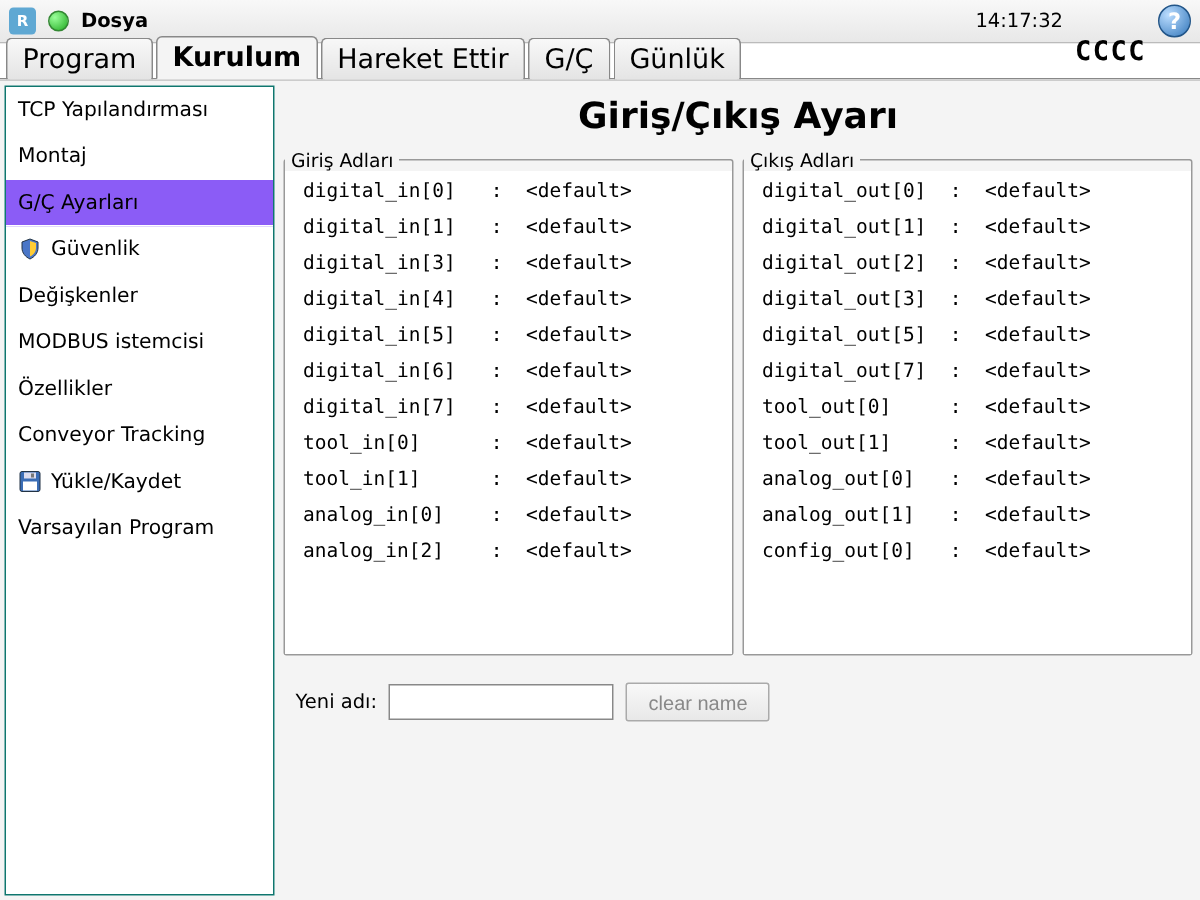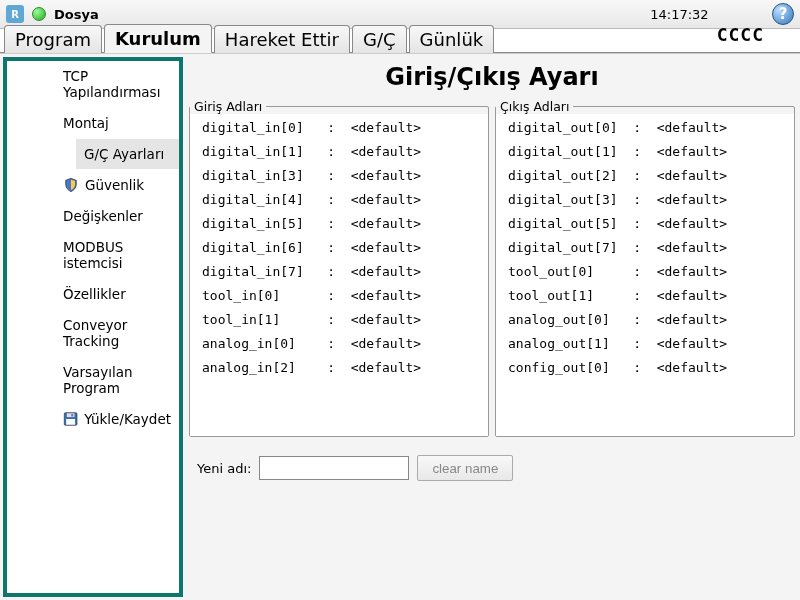--- a/index.html
+++ b/index.html
@@ -11,23 +11,23 @@
 .topbar .title { font-weight: bold; }
 .topbar .spacer { flex: 1; }
 .cccc { font-family: monospace; font-weight: bold; font-size: 18px; letter-spacing: 1px; margin-top: 41px; }
 .help { width:22px; height:22px; border-radius:50%; background: radial-gradient(circle at 30% 30%, #bdf, #37b); color:#fff; display:flex; align-items:center; justify-content:center; font-weight:bold; font-size:15px; border:1px solid #258; }
 
 .tabstrip { height: 24px; background: #fff; border-bottom: 1px solid #888; display:flex; align-items:flex-end; padding-left:4px; gap:2px; }
 .tab { border:1px solid #888; border-bottom:none; border-radius:4px 4px 0 0; padding:3px 10px; background: linear-gradient(#f8f8f8,#e4e4e4); cursor:pointer; position:relative; top:1px; font-size:18px; }
 .tab.active { background:#f4f4f4; border-bottom:1px solid #f4f4f4; font-weight:bold; }
 
 .workarea { display:flex; height: calc(600px - 29px - 24px); background:#f4f4f4; border-top:1px solid #ccc; }
-.sidebar { width: 180px; border:4px solid #0f766e; margin:3px 2px 3px 3px; background:#fff;padding-left:48px; }
+.sidebar { width: 180px; border:1px solid #0f766e; margin:3px 2px 3px 3px; background:#fff; }
 .side-item { padding:7px 8px; border-bottom:1px solid #fff; font-size:13.5px; cursor:pointer; display:flex; align-items:center; gap:6px; }
-.side-item.selected { background:#e5e5e5;margin-left:21px; }
+.side-item.selected { background:#8b5cf6; }
 .shield { width:16px; height:16px; }
 .disk { width:16px; height:16px; }
 
 .main { flex:1; margin:3px 3px 3px 2px; display:flex; flex-direction:column; }
 .main h1 { text-align:center; font-size:24px; font-weight:bold; margin:6px 0 8px; }
 
 .panels { display:flex; gap:6px; padding:0 2px; }
 fieldset.iogroup { flex:1; border:1px solid #999; border-radius:2px; position:relative; }
 fieldset.iogroup legend { padding:0 4px; font-size:12.5px; }
 .listwrap { height: 322px; overflow-y: scroll; background:#fff; font-family: "DejaVu Sans Mono","Courier New",monospace; font-size:13px; padding:2px 0 2px 12px; }
@@ -89,30 +89,30 @@
       <div class="side-item">
         <span>MODBUS istemcisi</span>
       </div>
       <div class="side-item">
         <span>Özellikler</span>
       </div>
       <div class="side-item">
         <span>Conveyor Tracking</span>
       </div>
       <div class="side-item">
-        <span>Varsayılan Program</span>
-      </div>
-      <div class="side-item">
         <svg class="disk" viewBox="0 0 24 24">
           <rect x="2" y="2" width="20" height="20" rx="2" fill="#3b6db5" stroke="#234"></rect>
           <rect x="6" y="3" width="12" height="6" fill="#dde"></rect>
           <rect x="5" y="12" width="14" height="9" fill="#fff"></rect>
           <rect x="13" y="4" width="3" height="4" fill="#777"></rect>
         </svg>
         <span>Yükle/Kaydet</span>
+      </div>
+      <div class="side-item">
+        <span>Varsayılan Program</span>
       </div>
     </div>
 
   <div class="main">
     <h1>Giriş/Çıkış Ayarı</h1>
 
     <div class="panels">
       <fieldset class="iogroup">
         <legend>Giriş Adları</legend>
         <div class="listwrap" id="inputs-list">

